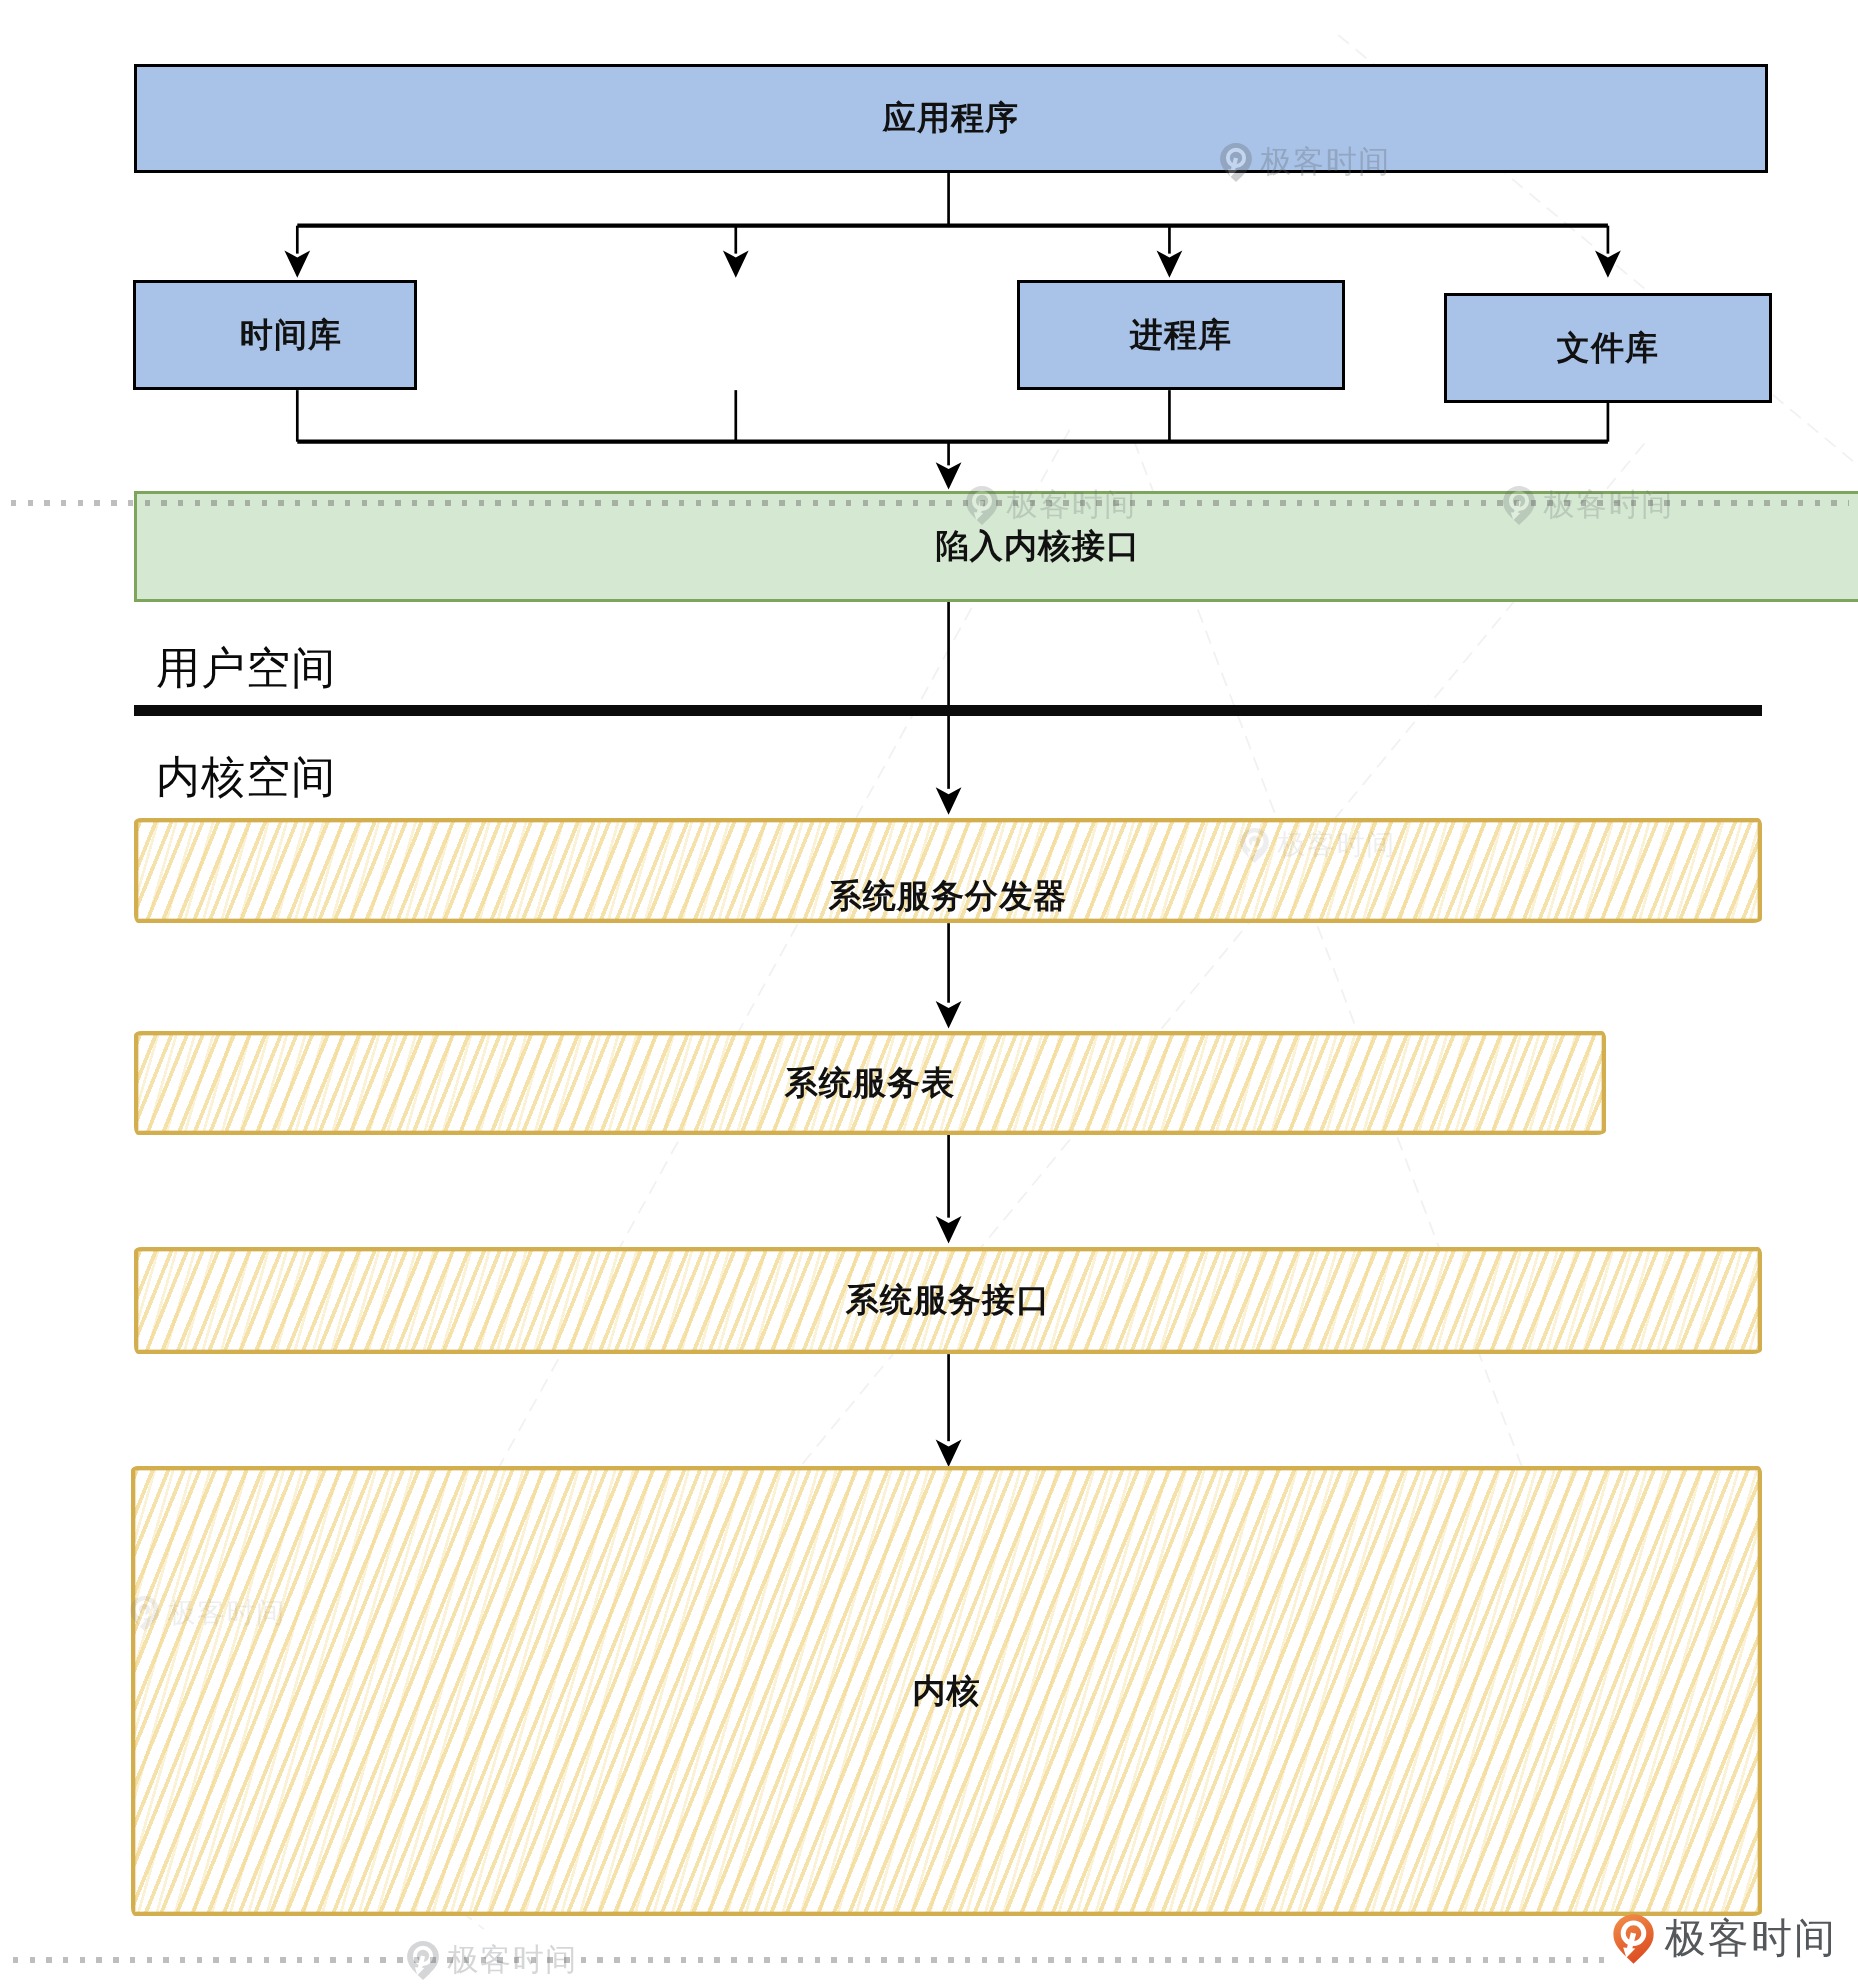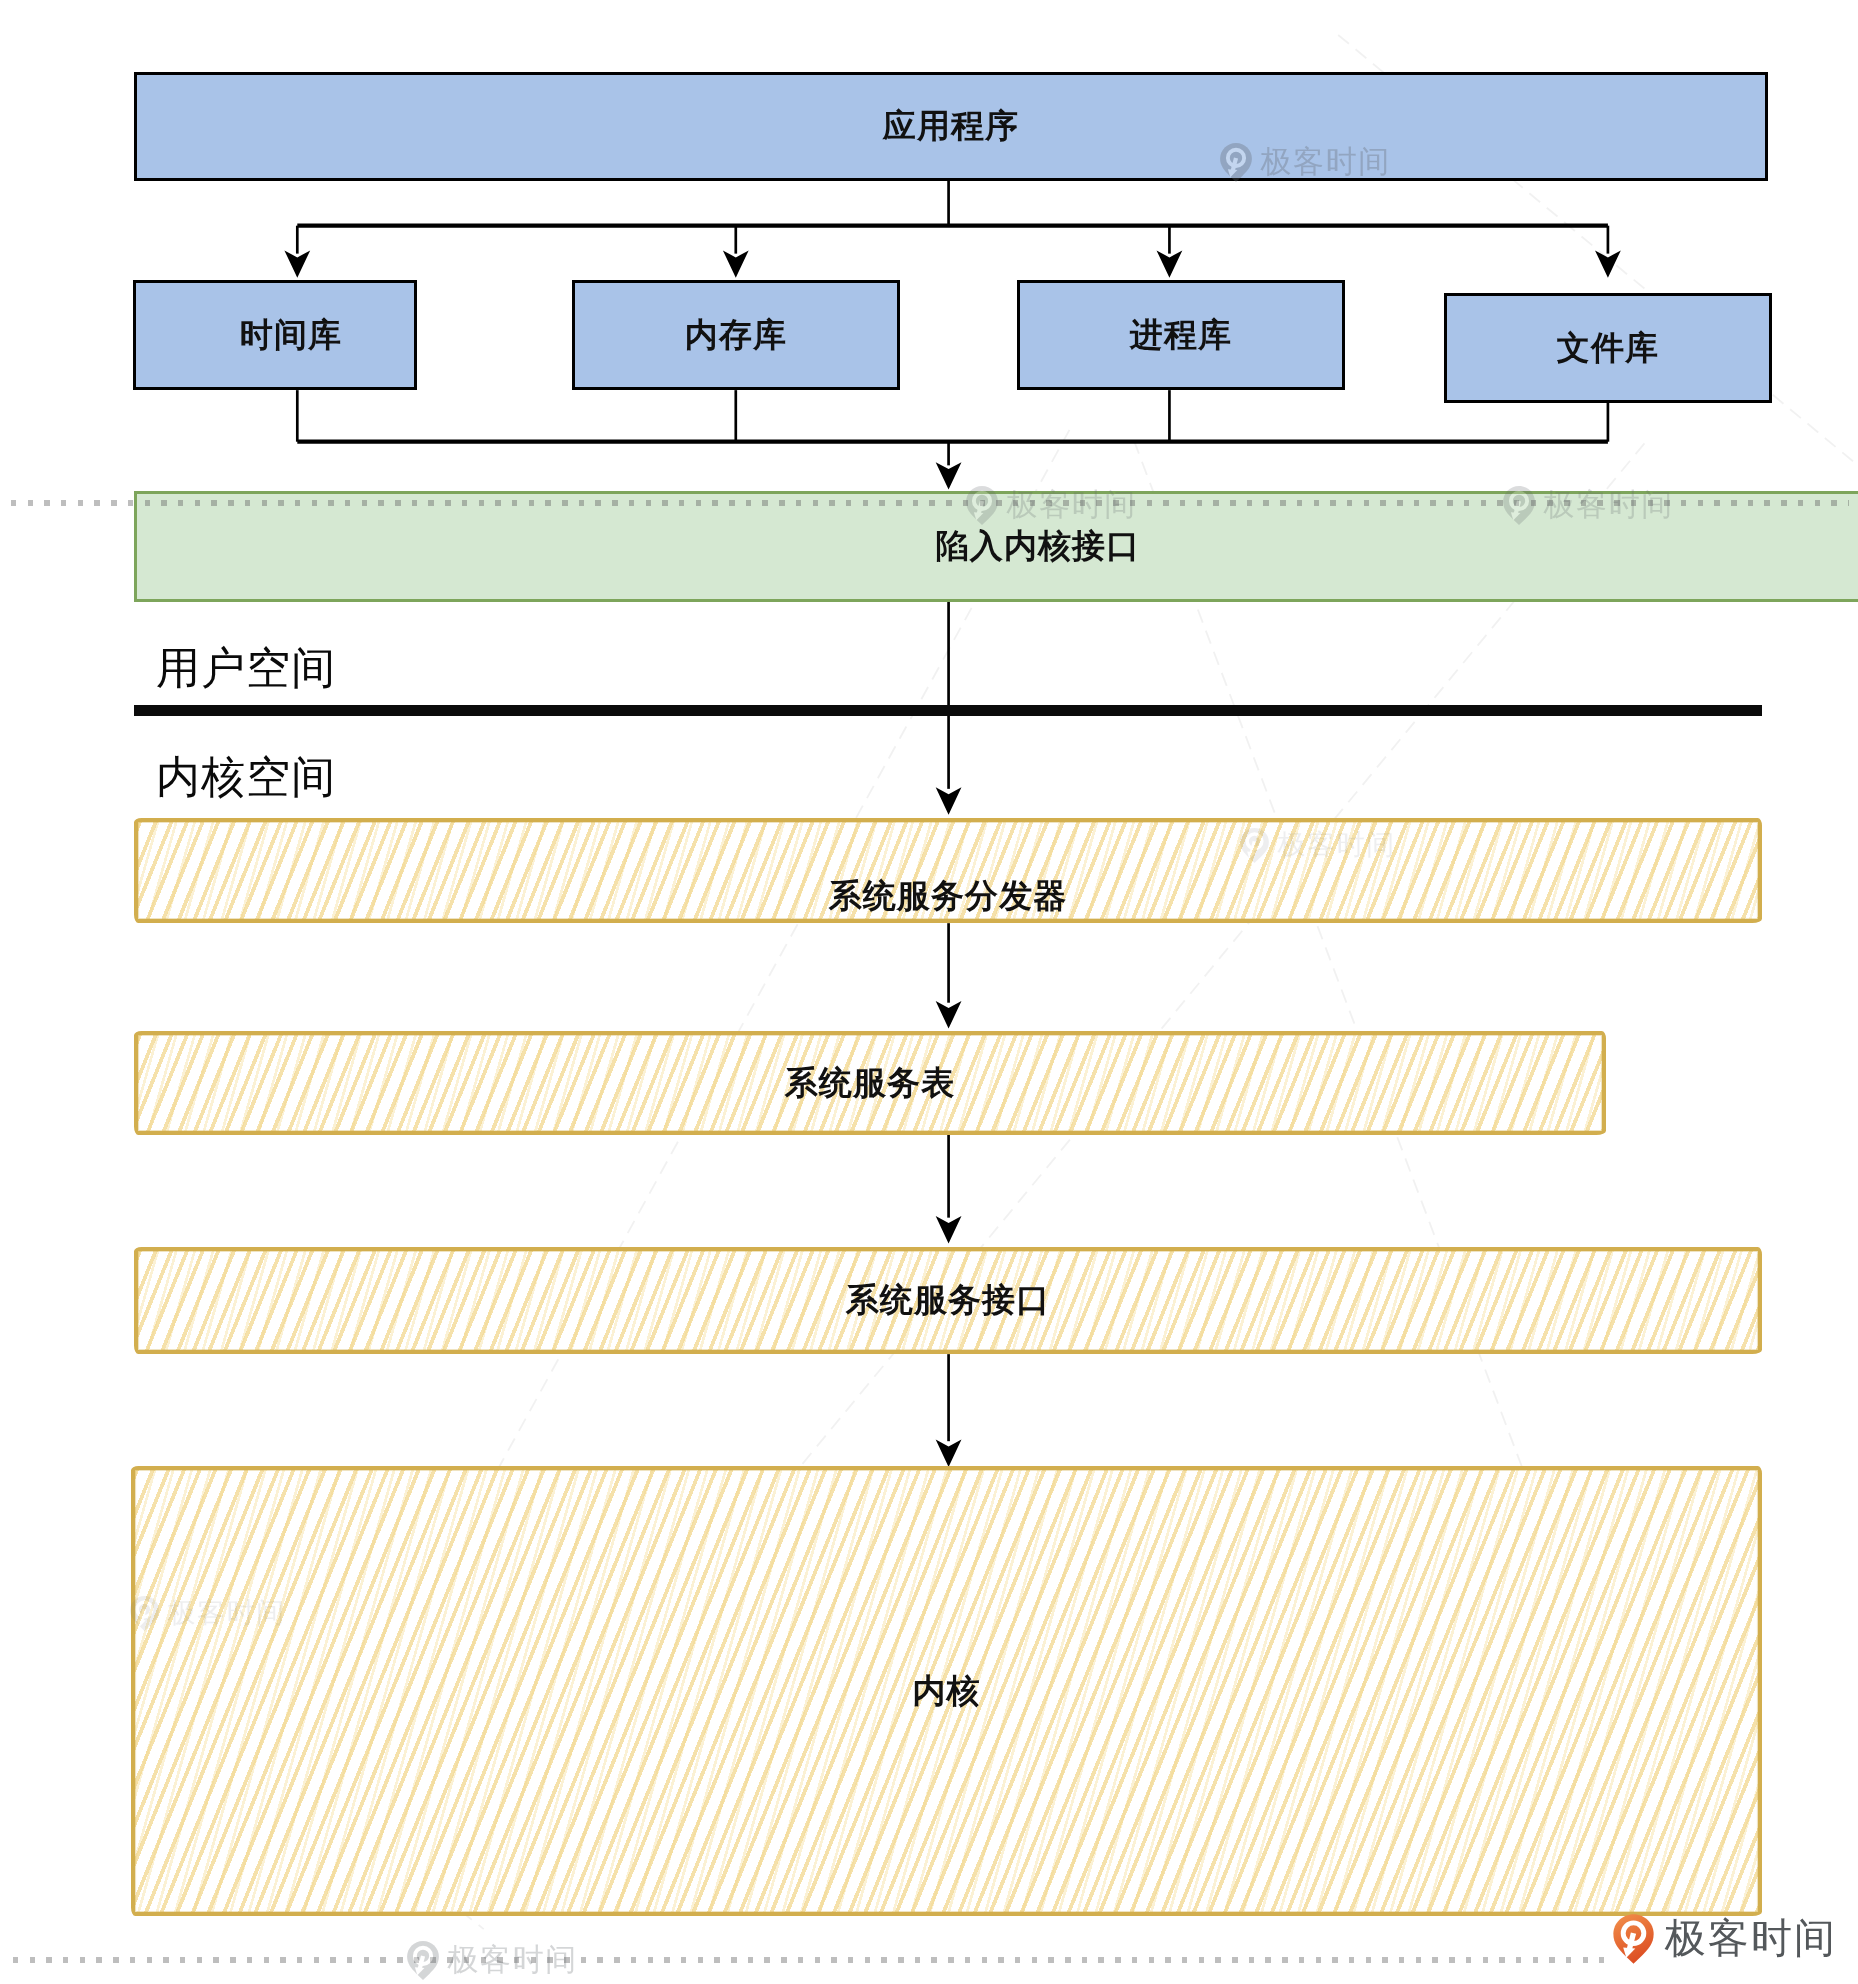--- a/index.html
+++ b/index.html
@@ -71,29 +71,26 @@
     </g>
     <g stroke="#000" stroke-opacity="0.055" stroke-width="3.5" stroke-dasharray="26 16" fill="none">
       <path d="M2490,65 L3450,860"></path>
       <path d="M3060,825 L1150,3140"></path>
       <path d="M1990,800 L560,3400"></path>
       <path d="M2110,820 L3040,3280"></path>
       <path d="M330,3140 L900,3590"></path>
     </g>
   </svg>
 
-  <div class="box blue" style="left:134px;top:64px;width:1634px;height:109px;margin-top:8px;">
+  <div class="box blue" style="left:134px;top:64px;width:1634px;height:109px;">
     <span class="lbl">应用程序</span>
   </div>
 
   <div class="box blue" style="left:133px;top:280px;width:284px;height:110px;padding-left:32px;">
     <span class="lbl">时间库</span>
-  </div>
-  <div class="box blue" style="left:572px;top:280px;width:328px;height:110px;">
-    <span class="lbl">内存库</span>
   </div>
   <div class="box blue" style="left:1005px;top:280px;width:328px;height:110px;margin-left:12px;">
     <span class="lbl">进程库</span>
   </div>
   <div class="box blue" style="left:1444px;top:293px;width:328px;height:110px;">
     <span class="lbl">文件库</span>
   </div>
 
   <div class="box green" style="left:134px;top:491px;width:1808px;height:111px;">
     <span class="lbl">陷入内核接口</span>

